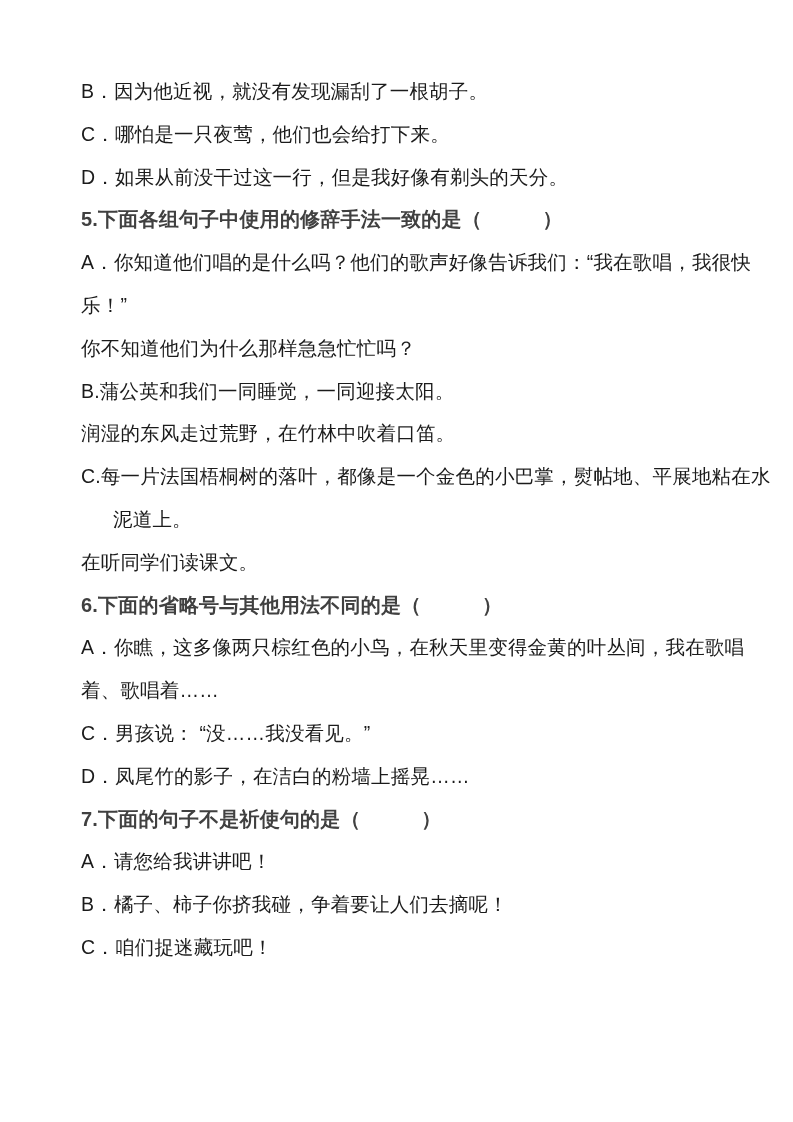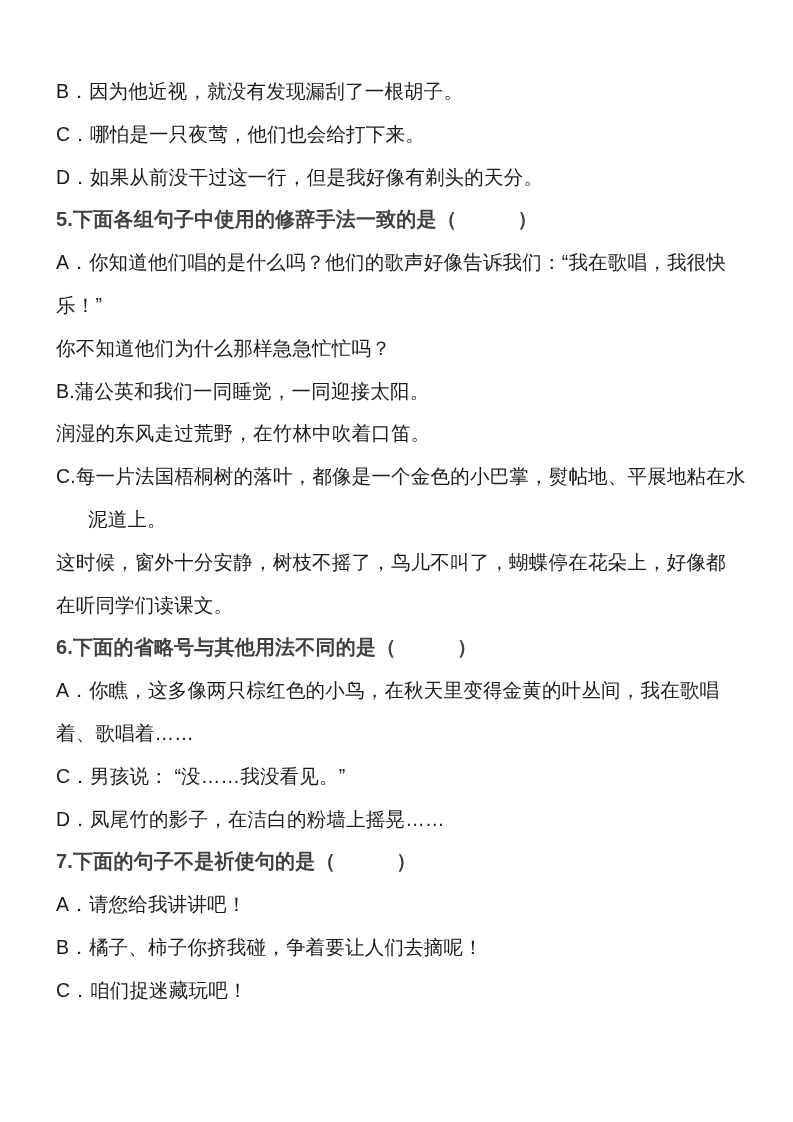--- a/index.html
+++ b/index.html
@@ -11,21 +11,21 @@
     position: relative;
     width: 793px;
     height: 1122px;
     background: #ffffff;
     overflow: hidden;
     font-family: "Liberation Sans", "DejaVu Sans", sans-serif;
   }
   .content {
     position: absolute;
     top: 70px;
-    left: 56px;
+    left: 81px;
     right: 60px;
   }
   .line {
     font-size: 19.5px;
     line-height: 42.8px;
     height: 42.8px;
     white-space: nowrap;
     color: #1b1b1b;
     letter-spacing: 0.2px;
   }
@@ -47,21 +47,20 @@
     <div class="line">C．哪怕是一只夜莺，他们也会给打下来。</div>
     <div class="line">D．如果从前没干过这一行，但是我好像有剃头的天分。</div>
     <div class="line heading">5.下面各组句子中使用的修辞手法一致的是（　　　）</div>
     <div class="line">A．你知道他们唱的是什么吗？他们的歌声好像告诉我们：“我在歌唱，我很快</div>
     <div class="line">乐！”</div>
     <div class="line">你不知道他们为什么那样急急忙忙吗？</div>
     <div class="line">B.蒲公英和我们一同睡觉，一同迎接太阳。</div>
     <div class="line">润湿的东风走过荒野，在竹林中吹着口笛。</div>
     <div class="line">C.每一片法国梧桐树的落叶，都像是一个金色的小巴掌，熨帖地、平展地粘在水</div>
     <div class="line indent">泥道上。</div>
-    <div class="line">这时候，窗外十分安静，树枝不摇了，鸟儿不叫了，蝴蝶停在花朵上，好像都</div>
     <div class="line">在听同学们读课文。</div>
     <div class="line heading">6.下面的省略号与其他用法不同的是（　　　）</div>
     <div class="line">A．你瞧，这多像两只棕红色的小鸟，在秋天里变得金黄的叶丛间，我在歌唱</div>
     <div class="line">着、歌唱着……</div>
     <div class="line">C．男孩说：  “没……我没看见。”</div>
     <div class="line">D．凤尾竹的影子，在洁白的粉墙上摇晃……</div>
     <div class="line heading">7.下面的句子不是祈使句的是（　　　）</div>
     <div class="line">A．请您给我讲讲吧！</div>
     <div class="line">B．橘子、柿子你挤我碰，争着要让人们去摘呢！</div>
     <div class="line">C．咱们捉迷藏玩吧！</div>

